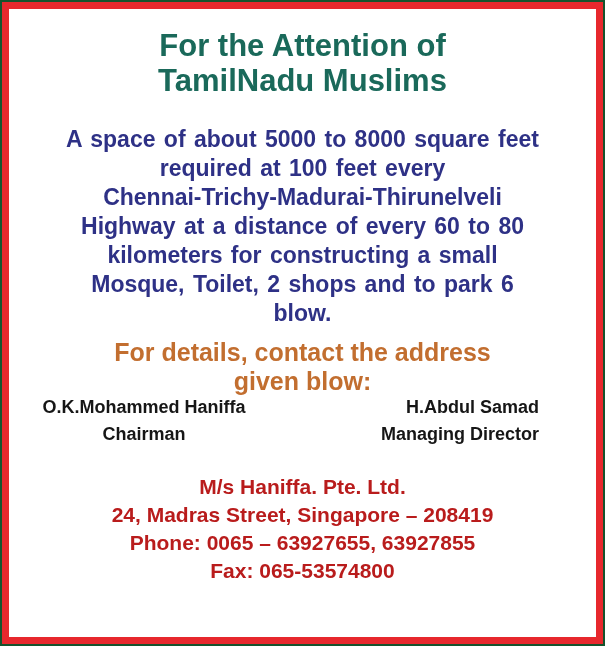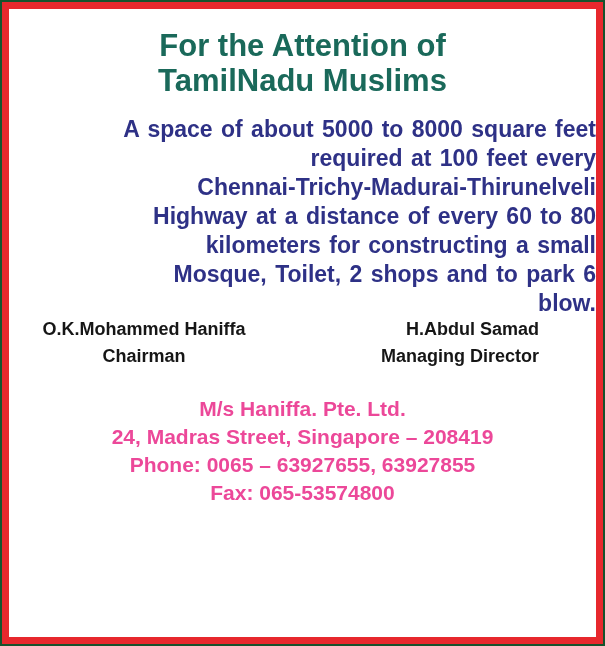--- a/index.html
+++ b/index.html
@@ -25,22 +25,22 @@
   }
   .title {
     margin-top: 19px;
     text-align: center;
     color: #1a695a;
     font-weight: bold;
     font-size: 31px;
     line-height: 35px;
   }
   .body-text {
-    margin-top: 17px;
-    text-align: right;
+    margin-top: 27px;
+    text-align: center;
     color: #2e3186;
     font-weight: bold;
     font-size: 23px;
     line-height: 29px;
     word-spacing: 2px;
   }
   .details {
     margin-top: 10px;
     text-align: center;
     color: #c26e2f;
@@ -55,21 +55,21 @@
     font-weight: bold;
     font-size: 18px;
     line-height: 22px;
   }
   .contact-col1 { width: 250px; text-align: center; }
   .contact-col2 { width: 230px; margin-left: 40px; text-align: right; }
   .contact-role { margin-top: 5px; }
   .footer {
     margin-top: 28px;
     text-align: center;
-    color: #ec4899;
+    color: #b91c1c;
     font-weight: bold;
     font-size: 21px;
     line-height: 28px;
   }
 </style>
 </head>
 <body>
 
 <div class="frame">
   <div class="inner">
@@ -82,20 +82,24 @@
     <div class="body-text">
       <div>A space of about 5000 to 8000 square feet</div>
       <div>required at 100 feet every</div>
       <div>Chennai-Trichy-Madurai-Thirunelveli</div>
       <div>Highway at a distance of every 60 to 80</div>
       <div>kilometers for constructing a small</div>
       <div>Mosque, Toilet, 2 shops and to park 6</div>
       <div>blow.</div>
     </div>
 
+    <div class="details">
+      <div>For details, contact the address</div>
+      <div>given blow:</div>
+    </div>
 
     <div class="contacts">
       <div class="contact-col1">
         <div class="contact-name">O.K.Mohammed Haniffa</div>
         <div class="contact-role">Chairman</div>
       </div>
       <div class="contact-col2">
         <div class="contact-name">H.Abdul Samad</div>
         <div class="contact-role">Managing Director</div>
       </div>

